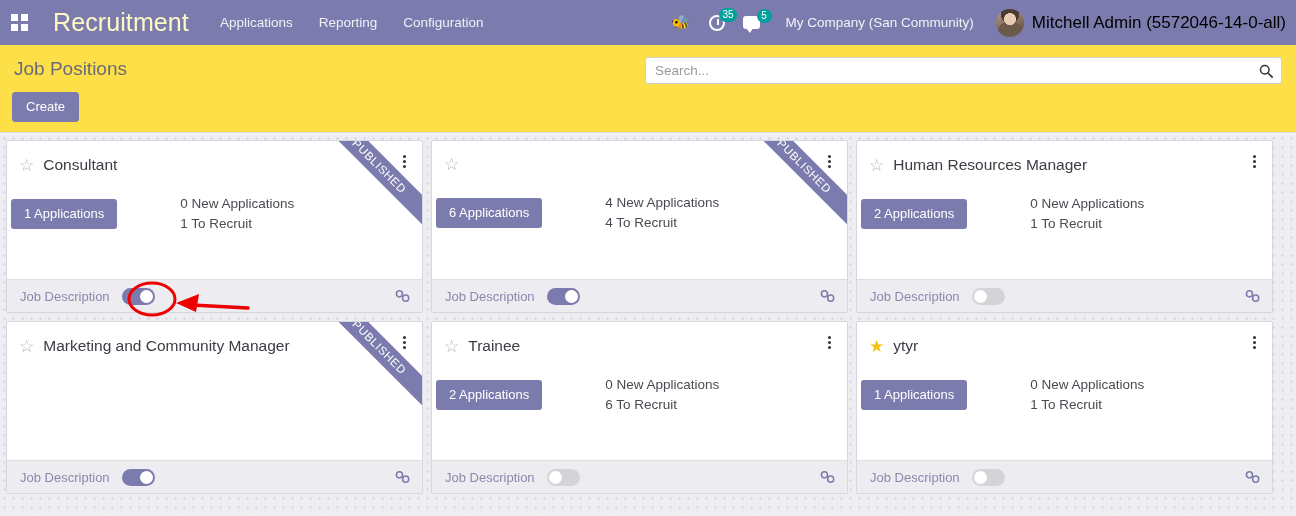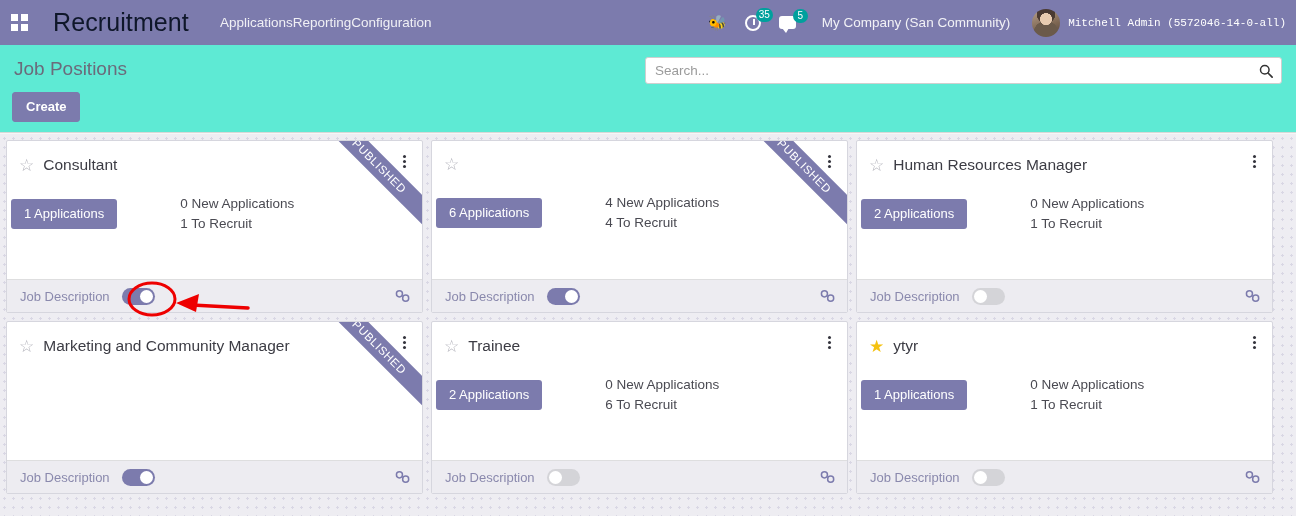--- a/index.html
+++ b/index.html
@@ -30,29 +30,30 @@
     grid-template-columns: 7px 7px;
     grid-template-rows: 7px 7px;
     gap: 3px;
     cursor: pointer;
   }
   .apps-grid i { background: #ffffff; display: block; width: 7px; height: 7px; }
   .brand {
     margin-left: 24px;
     font-size: 25px;
     font-weight: 400;
-    color: #0f172a;
+    color: #fef9c3;
     letter-spacing: 0.1px;
     white-space: nowrap;
     cursor: pointer;
   }
   .menu-items {
     display: flex;
     align-items: center;
     margin-left: 31px;
+    gap: 26px;
   }
   .menu-items .mi {
     font-size: 13.5px;
     color: #f0f0f5;
     cursor: pointer;
     white-space: nowrap;
   }
   .nav-right {
     margin-left: auto;
     display: flex;
@@ -128,54 +129,52 @@
     margin-right: 8px;
     background:
       radial-gradient(circle at 50% 36%, #e8cbb0 0 26%, rgba(0,0,0,0) 27%),
       radial-gradient(circle at 50% 18%, #4a3a32 0 34%, rgba(0,0,0,0) 35%),
       radial-gradient(circle at 50% 88%, #6b5a4a 0 44%, rgba(0,0,0,0) 45%),
       linear-gradient(160deg, #b9a18c 0%, #7d6652 60%, #52423a 100%);
     overflow: hidden;
     flex: none;
   }
   .user-name {
-    font-size: 11px;
-    color: #ffffff;
-    white-space: nowrap;
-    font-family: Liberation Mono, monospace;
+    font-size: 17px;
+    color: #000000;
+    white-space: nowrap;
   }
 
   
   .control-panel {
     position: absolute;
     top: 45px; left: 0;
     width: 1296px;
     height: 88px;
-    background: #5eead4;
+    background: #fde047;
     border-bottom: 1px solid #d8d8d8;
   }
   .page-title {
     position: absolute;
     left: 14px; top: 13px;
     font-size: 19px;
     color: #6b6b7b;
     font-weight: 400;
   }
   .create-btn {
     position: absolute;
     left: 12px; top: 47px;
     background: #7c7bad;
     color: #ffffff;
     border: 1px solid #7c7bad;
     border-radius: 3px;
     font-size: 13px;
     padding: 6px 13px 7px;
     cursor: pointer;
     font-family: "Liberation Sans", sans-serif;
-    font-weight: bold;
   }
 
   .search-wrap {
     position: absolute;
     left: 645px; top: 12px;
     width: 637px;
     height: 27px;
     border: 1px solid #cfcfcf;
     border-radius: 3px;
     background: #ffffff;

